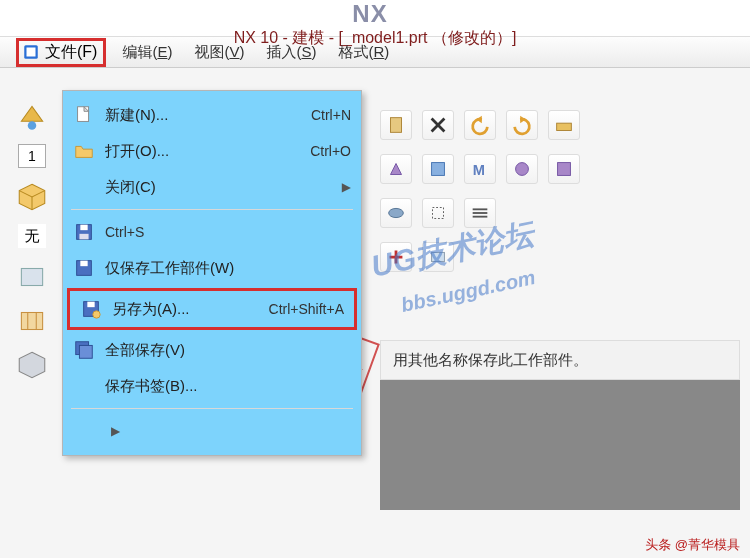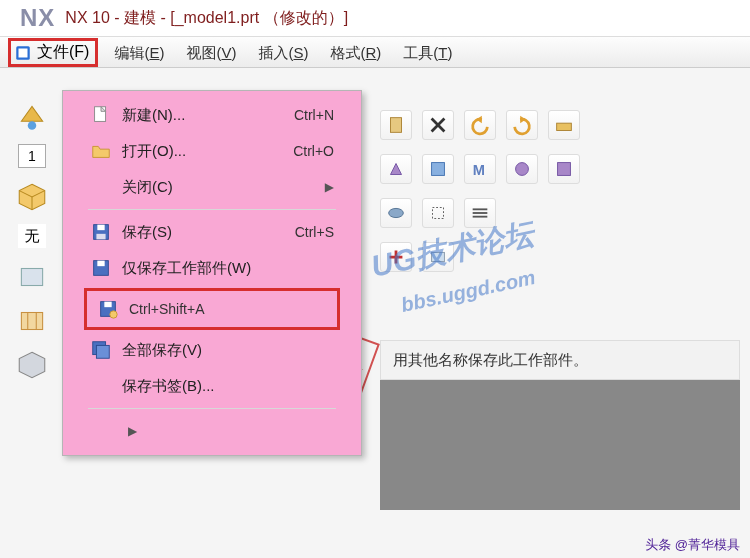--- a/index.html
+++ b/index.html
@@ -1,28 +1,28 @@
 <!DOCTYPE html>
 <html><head>
 <meta charset="utf-8">
 <style>
 * { box-sizing: border-box; margin: 0; padding: 0; font-family: "Microsoft YaHei", SimSun, Arial, sans-serif; }
 body { width: 750px; height: 558px; background: #f5f5f5; overflow: hidden; position: relative; }
 
-.titlebar { height: 36px; display: flex; align-items: center; padding: 0 20px; background: #fff; }
+.titlebar { height: 36px; display: flex; align-items: center; padding: 0 0; background: #fff; flex-direction: column; }
 .nx-logo { font-size: 24px; font-weight: bold; color: #8a8ea8; letter-spacing: 1px; margin-right: 10px; }
 .title-text { font-size: 16px; color: #7f1d1d; }
 
-.menubar { height: 32px; display: flex; align-items: flex-end; background: linear-gradient(#fdfdfd,#ececec); border-top: 1px solid #ddd; border-bottom: 1px solid #ccc; padding: 0 8px; gap: 2px; }
+.menubar { height: 32px; display: flex; align-items: center; background: linear-gradient(#fdfdfd,#ececec); border-top: 1px solid #ddd; border-bottom: 1px solid #ccc; padding: 0 16px; gap: 2px; }
 .menu-item { padding: 4px 10px; font-size: 15px; color: #333; cursor: pointer; border-radius: 2px; }
 .menu-item .ul { text-decoration: underline; }
 .file-box { border: 3px solid #d62e2e; display: flex; align-items: center; padding: 1px 6px 1px 2px; margin-right: 4px; cursor: pointer; }
 .file-icon { width: 20px; height: 18px; display: inline-block; margin-right: 4px; }
 
-.dropdown { position: absolute; left: 62px; top: 90px; width: 300px; background: #f9a8d4; border: 1px solid #b5b5b5; box-shadow: 3px 3px 6px rgba(0,0,0,0.25); z-index: 100; padding: 6px 17px; }
+.dropdown { position: absolute; left: 62px; top: 90px; width: 300px; background: #7dd3fc; border: 1px solid #b5b5b5; box-shadow: 3px 3px 6px rgba(0,0,0,0.25); z-index: 100; padding: 6px 0; }
 .dd-row { display: flex; align-items: center; height: 36px; padding: 0 10px; font-size: 15px; color: #222; cursor: pointer; position: relative; }
 .dd-icon { width: 22px; height: 22px; margin-right: 10px; flex: 0 0 22px; }
 .dd-label { flex: 1; }
 .dd-short { font-size: 14px; color: #333; }
 .dd-sep { height: 1px; background: #d8d8d8; margin: 4px 8px; }
 .dd-arrow { font-size: 12px; color: #555; margin-left: 6px; }
 
 .saveas-box { border: 3px solid #d62e2e; margin: 2px 4px; }
 
 .toolbar-area { position: absolute; left: 380px; top: 110px; right: 10px; }
@@ -33,21 +33,21 @@
 .lb-icon { width: 34px; height: 32px; }
 .num-box { width: 28px; height: 24px; border: 1px solid #aaa; background: #fff; display:flex; align-items:center; justify-content:center; font-size: 14px; }
 
 .desc-strip { position: absolute; left: 380px; top: 340px; right: 10px; height: 40px; background: #f2f2f2; border: 1px solid #ddd; display:flex; align-items:center; padding: 0 12px; font-size: 15px; color: #333; }
 .dark-area { position: absolute; left: 380px; top: 380px; right: 10px; height: 130px; background: #888; }
 
 .watermark { position: absolute; left: 370px; top: 230px; font-size: 30px; font-weight: bold; color: rgba(70,120,200,0.55); font-style: italic; transform: rotate(-12deg); pointer-events:none; }
 .watermark2 { position: absolute; left: 400px; top: 280px; font-size: 20px; font-weight: bold; color: rgba(70,120,200,0.55); font-style: italic; transform: rotate(-12deg); pointer-events:none; }
 .stamp { position: absolute; left: 300px; top: 330px; width: 70px; height: 70px; border: 2px solid rgba(200,40,40,0.8); transform: rotate(20deg); display:flex; align-items:center; justify-content:center; color: rgba(200,40,40,0.85); font-size: 14px; line-height:1.1; text-align:center; pointer-events:none; }
 
-.footer { position: absolute; bottom: 4px; right: 10px; font-size: 13px; color: #4c1d95; }
+.footer { position: absolute; bottom: 4px; right: 10px; font-size: 13px; color: #b91c1c; }
 </style>
 </head>
 <body>
 
 <div class="titlebar">
   <span class="nx-logo">NX</span>
   <span class="title-text">NX 10 - 建模 - [_model1.prt （修改的）]</span>
 </div>
 
 <div class="menubar">
@@ -57,21 +57,20 @@
           <rect x="3" y="3" width="18" height="18" rx="2" fill="#2a6fd6"></rect>
           <rect x="6" y="6" width="12" height="12" fill="#fff"></rect>
         </svg>
     </span>
     <span>文件(F)</span>
   </div>
   <div class="menu-item"><span>编辑</span>(<span class="ul">E</span>)</div>
   <div class="menu-item"><span>视图</span>(<span class="ul">V</span>)</div>
   <div class="menu-item"><span>插入</span>(<span class="ul">S</span>)</div>
   <div class="menu-item"><span>格式</span>(<span class="ul">R</span>)</div>
-  <div class="menu-item"><span>工具</span>(<span class="ul">T</span>)</div>
 </div>
 
 <div class="leftbar">
   <span class="lb-icon"><svg viewBox="0 0 32 32">
         <path d="M6 20 L16 6 L26 20 Z" fill="#e8b84a" stroke="#b88a20"></path>
         <circle cx="16" cy="24" r="4" fill="#5aa0e0"></circle>
       </svg></span>
   <div class="num-box">1</div>
   <span class="lb-icon"><svg viewBox="0 0 32 32">
         <polygon points="16,4 28,10 28,22 16,28 4,22 4,10" fill="#f3c96b" stroke="#b88a20"></polygon>
@@ -113,37 +112,37 @@
     <span class="dd-label">关闭(C)</span>
     <span class="dd-arrow">▶</span>
   </div>
   <div class="dd-sep"></div>
   <div class="dd-row">
     <span class="dd-icon"><svg viewBox="0 0 24 24">
           <rect x="4" y="4" width="16" height="16" fill="#4a6fc0" stroke="#2a4a90"></rect>
           <rect x="8" y="4" width="8" height="6" fill="#fff"></rect>
           <rect x="7" y="14" width="10" height="6" fill="#dde"></rect>
         </svg></span>
-    <span class="dd-label">保存(S)</span>
     <span class="dd-short">Ctrl+S</span>
   </div>
   <div class="dd-row">
     <span class="dd-icon"><svg viewBox="0 0 24 24">
           <rect x="4" y="4" width="16" height="16" fill="#4a6fc0" stroke="#2a4a90"></rect>
           <rect x="8" y="4" width="8" height="6" fill="#fff"></rect>
         </svg></span>
     <span class="dd-label">仅保存工作部件(W)</span>
   </div>
   <div class="saveas-box">
     <div class="dd-row">
       <span class="dd-icon"><svg viewBox="0 0 24 24">
             <rect x="4" y="4" width="16" height="16" fill="#4a6fc0" stroke="#2a4a90"></rect>
             <rect x="8" y="4" width="8" height="6" fill="#fff"></rect>
             <circle cx="18" cy="18" r="4" fill="#f4c96a" stroke="#c79530"></circle>
           </svg></span>
+      <span class="dd-label">另存为(A)...</span>
       <span class="dd-short">Ctrl+Shift+A</span>
     </div>
   </div>
   <div class="dd-row">
     <span class="dd-icon"><svg viewBox="0 0 24 24">
           <rect x="3" y="3" width="14" height="14" fill="#4a6fc0" stroke="#2a4a90"></rect>
           <rect x="7" y="7" width="14" height="14" fill="#6a8fd8" stroke="#2a4a90"></rect>
         </svg></span>
     <span class="dd-label">全部保存(V)</span>
   </div>

